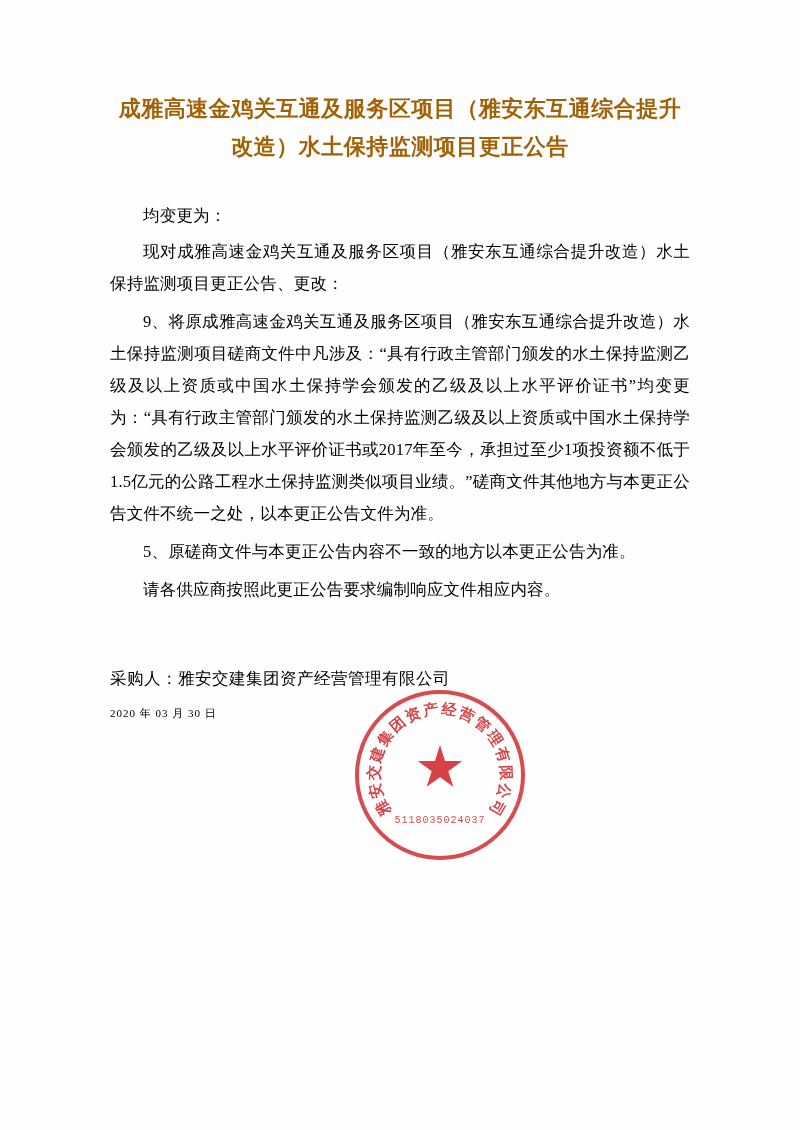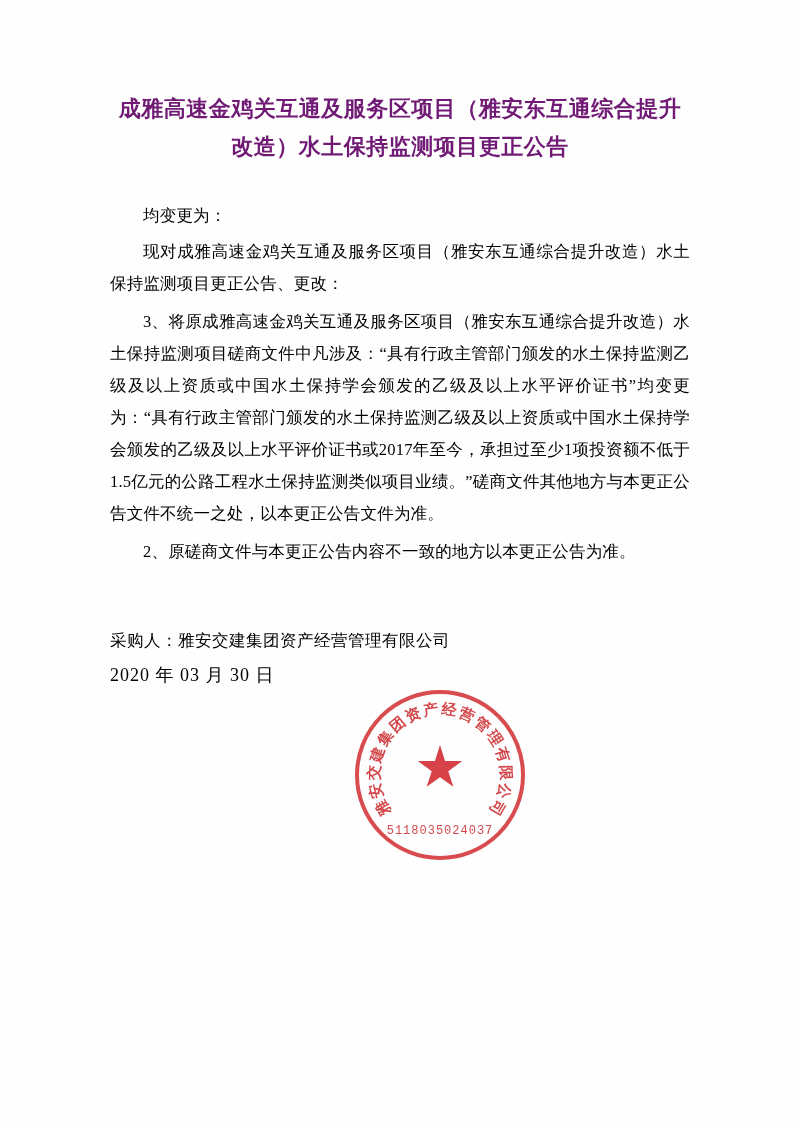--- a/index.html
+++ b/index.html
@@ -30,21 +30,21 @@
     width: 580px;
   }
   .doc-title {
     font-family: "Liberation Sans", sans-serif;
     font-weight: bold;
     font-size: 22px;
     line-height: 38px;
     text-align: center;
     letter-spacing: 0.5px;
     margin: 0 0 34px 0;
-    color: #701a75;
+    color: #a16207;
   }
   .para {
     font-size: 16.5px;
     line-height: 32px;
     text-align: justify;
     text-justify: inter-ideograph;
     margin: 0 0 6px 0;
     text-indent: 2em;
     letter-spacing: 0.2px;
   }
@@ -60,21 +60,21 @@
     text-align: left;
     padding-right: 52px;
     position: relative;
   }
   .sign-line {
     font-size: 16.5px;
     line-height: 34px;
     letter-spacing: 0.5px;
   }
   .sign-date {
-    font-size: 18px;
+    font-size: 11px;
     line-height: 34px;
     letter-spacing: 1px;
     padding-right: 58px;
   }
   
   .seal {
     position: absolute;
     left: 355px;
     top: 690px;
     width: 170px;
@@ -119,46 +119,47 @@
     font-family: "Liberation Sans", sans-serif;
     font-size: 15px;
     font-weight: bold;
     color: rgba(200, 25, 30, 0.8);
     text-align: center;
     line-height: 20px;
   }
   .seal-code {
     position: absolute;
     left: 0;
-    bottom: 22px;
+    bottom: 34px;
     width: 170px;
     text-align: center;
     font-family: "Liberation Mono", monospace;
-    font-size: 12px;
+    font-size: 10px;
     letter-spacing: 1px;
     color: rgba(200, 25, 30, 0.8);
   }
 </style>
 </head>
 <body>
 
 <div class="page">
 
   <div class="doc-body">
 
     <h1 class="doc-title">成雅高速金鸡关互通及服务区项目（雅安东互通综合提升改造）水土保持监测项目更正公告</h1>
 
     <p class="para salutation">均变更为：</p>
 
     <p class="para">现对成雅高速金鸡关互通及服务区项目（雅安东互通综合提升改造）水土保持监测项目更正公告、更改：</p>
 
-    <p class="para"><span>3、将原成雅高速金鸡关互通及服务区项目（雅安东互通综合提升改造）水土保持监测项目磋商文件中凡涉及：</span><span class="u">“具有行政主管部门颁发的水土保持监测乙级及以上资质或中国水土保持学会颁发的乙级及以上水平评价证书”</span><span>均变更为：</span><span class="u">“具有行政主管部门颁发的水土保持监测乙级及以上资质或中国水土保持学会颁发的乙级及以上水平评价证书或2017年至今，承担过至少1项投资额不低于1.5亿元的公路工程水土保持监测类似项目业绩。”</span><span>磋商文件其他地方与本更正公告文件不统一之处，以本更正公告文件为准。</span></p>
+    <p class="para"><span>9、将原成雅高速金鸡关互通及服务区项目（雅安东互通综合提升改造）水土保持监测项目磋商文件中凡涉及：</span><span class="u">“具有行政主管部门颁发的水土保持监测乙级及以上资质或中国水土保持学会颁发的乙级及以上水平评价证书”</span><span>均变更为：</span><span class="u">“具有行政主管部门颁发的水土保持监测乙级及以上资质或中国水土保持学会颁发的乙级及以上水平评价证书或2017年至今，承担过至少1项投资额不低于1.5亿元的公路工程水土保持监测类似项目业绩。”</span><span>磋商文件其他地方与本更正公告文件不统一之处，以本更正公告文件为准。</span></p>
 
-    <p class="para">2、原磋商文件与本更正公告内容不一致的地方以本更正公告为准。</p>
+    <p class="para">5、原磋商文件与本更正公告内容不一致的地方以本更正公告为准。</p>
 
+    <p class="para">请各供应商按照此更正公告要求编制响应文件相应内容。</p>
 
     <div class="sign-block">
       <div class="sign-line"><span>采购人：</span><span>雅安交建集团资产经营管理有限公司</span></div>
       <div class="sign-date">2020 年 03 月 30 日</div>
     </div>
 
   </div>
 
   <div class="seal">
     <div class="seal-ring"></div>

